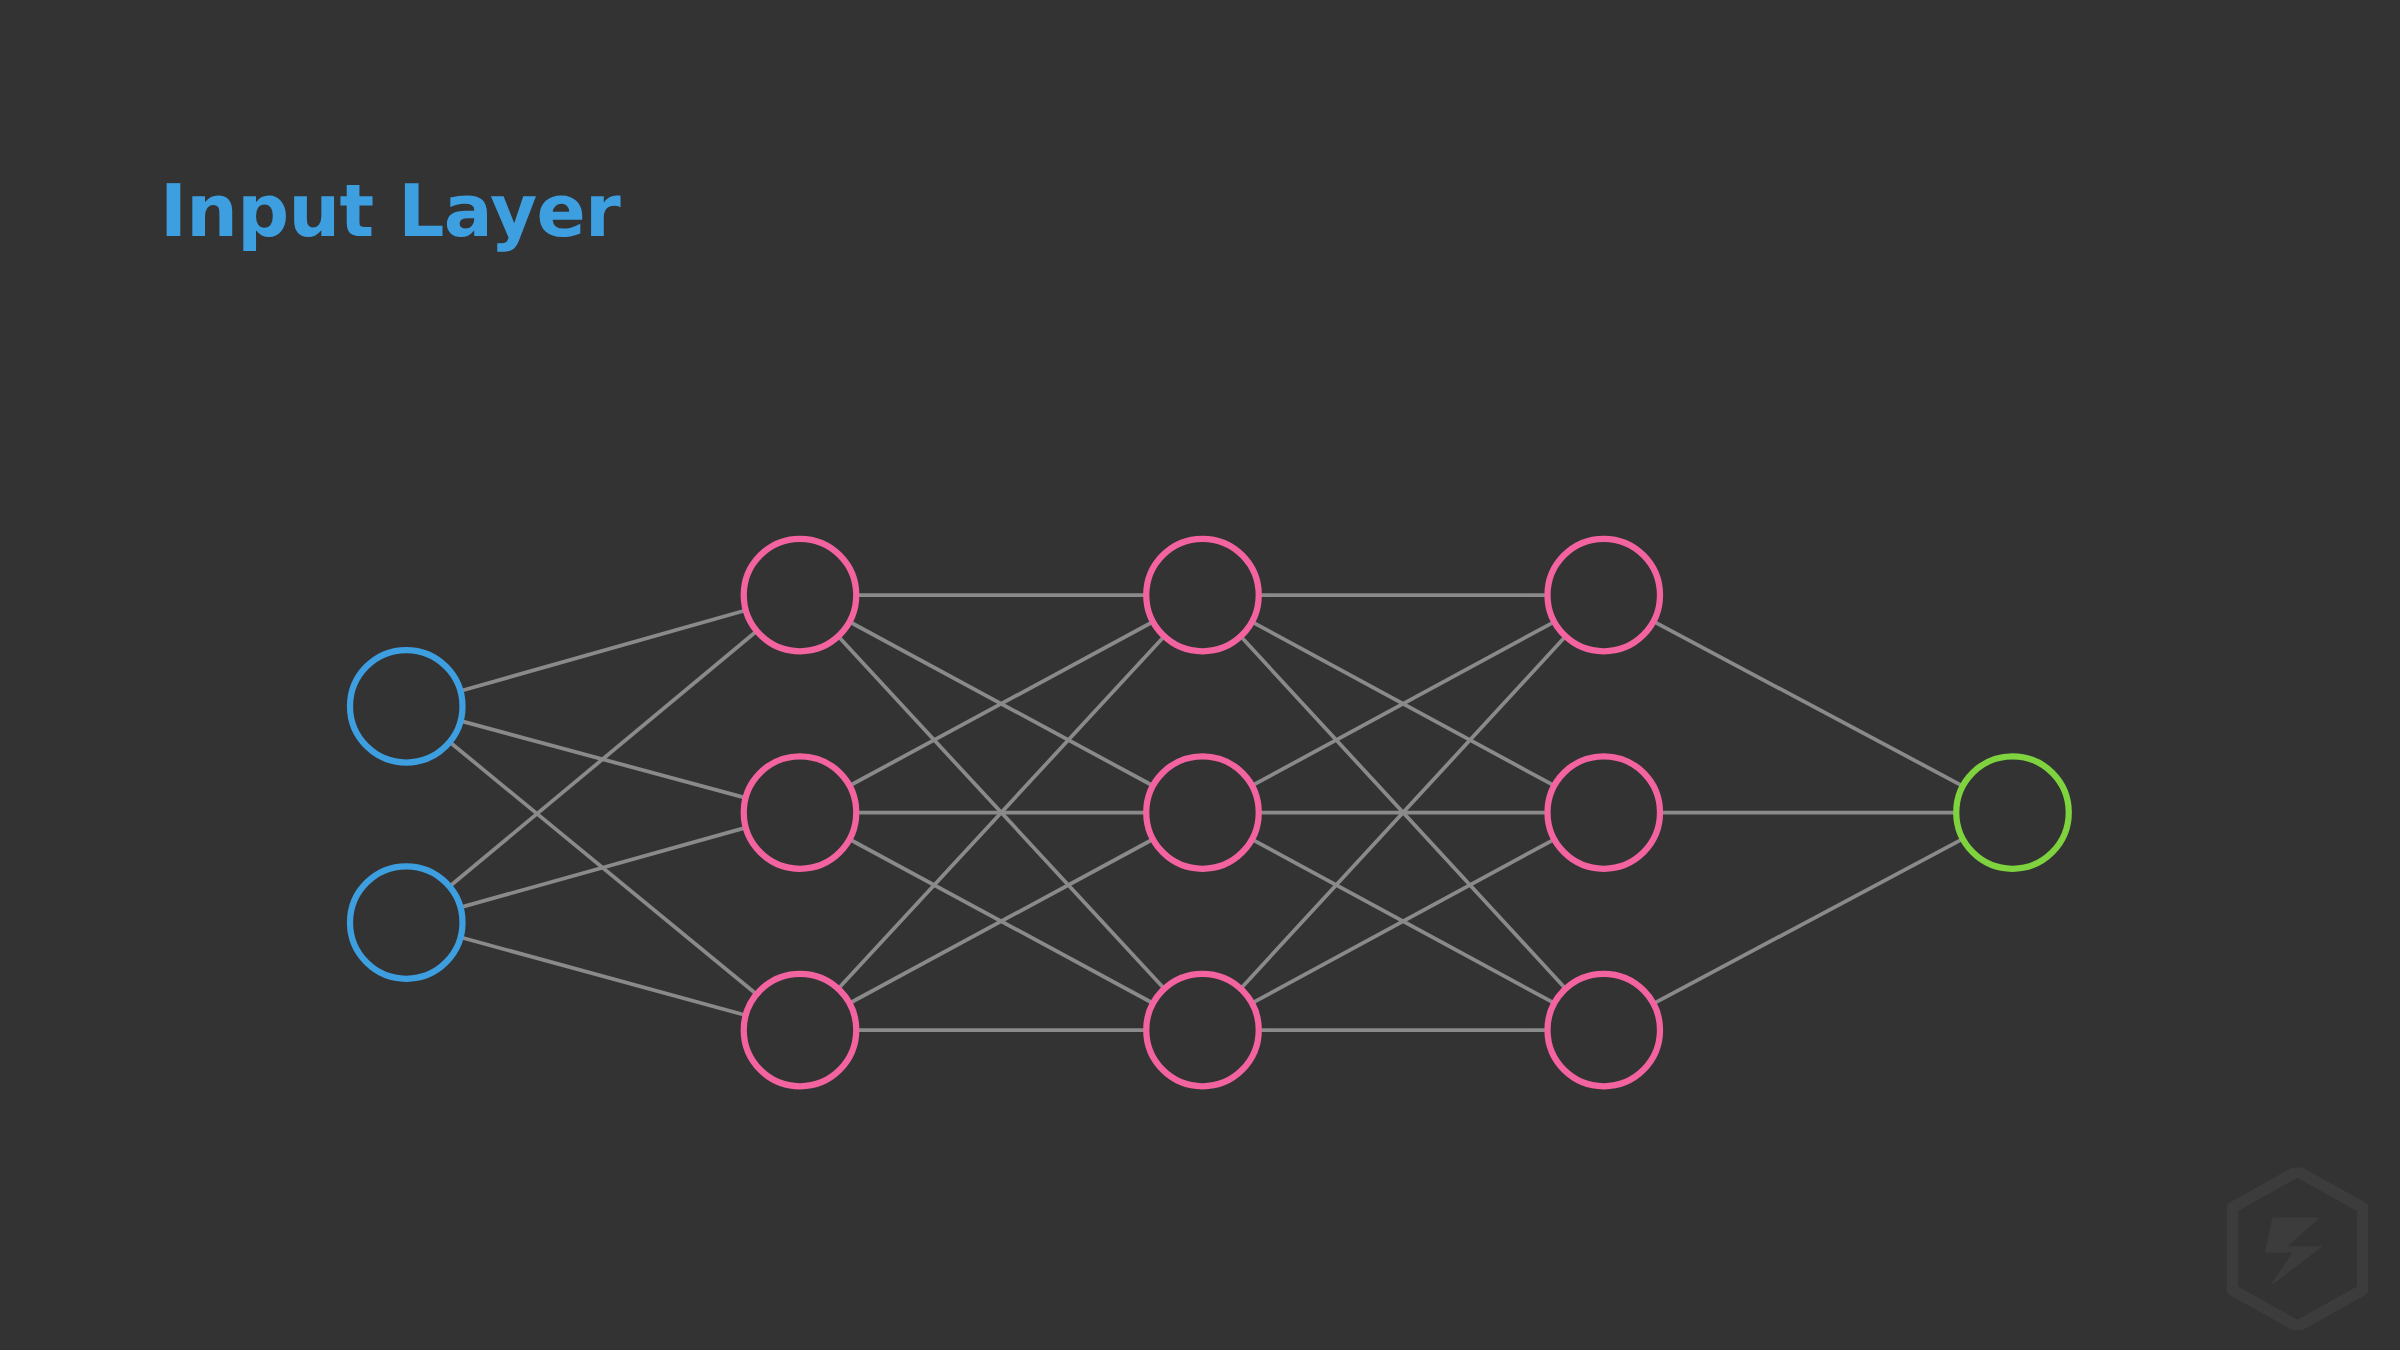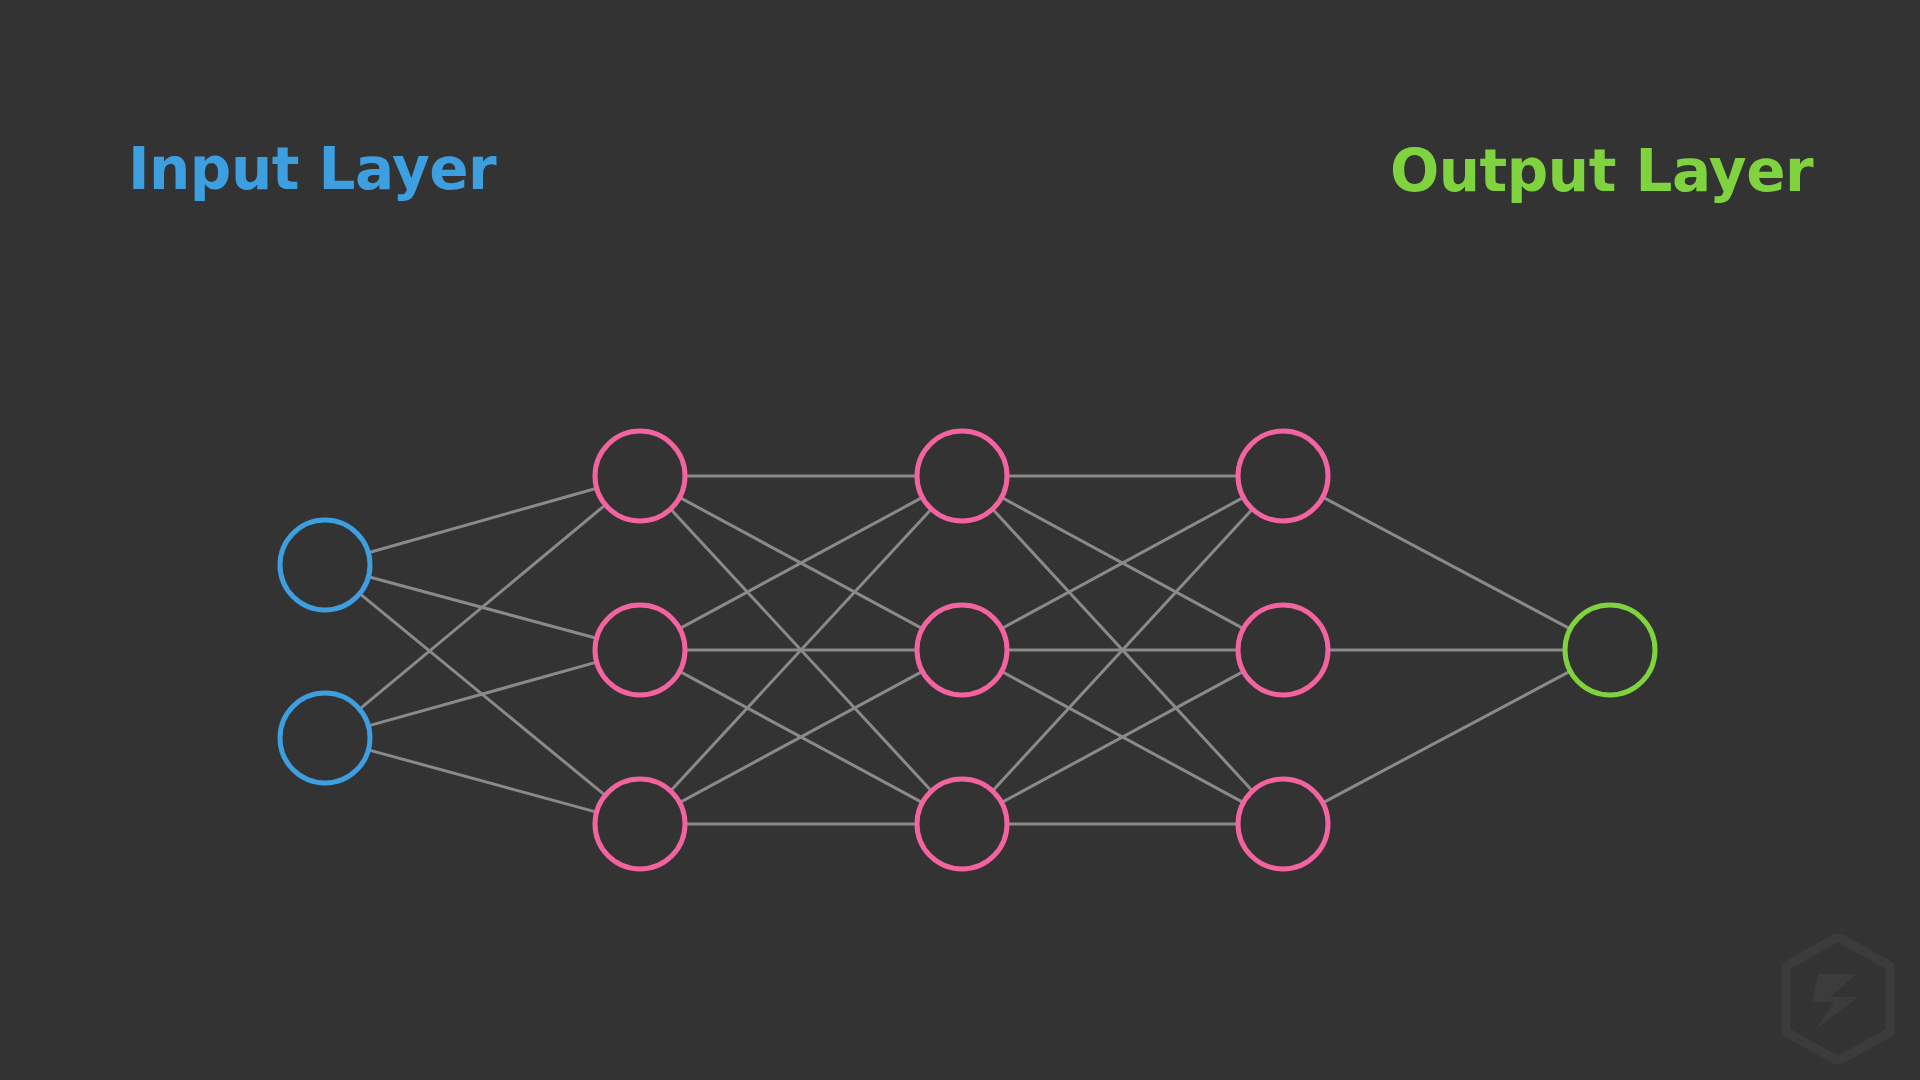--- a/index.html
+++ b/index.html
@@ -90,20 +90,19 @@
         <circle cx="1283" cy="476" r="45" fill="none" stroke="#f2639f" stroke-width="5"></circle>
         <circle cx="1283" cy="650" r="45" fill="none" stroke="#f2639f" stroke-width="5"></circle>
         <circle cx="1283" cy="824" r="45" fill="none" stroke="#f2639f" stroke-width="5"></circle>
         <circle cx="1610" cy="650" r="45" fill="none" stroke="#7ed33f" stroke-width="5"></circle>
       </g>
   </svg>
 
   <div class="layer-label" id="label-input">Input Layer</div>
 
 
-  <div class="layer-label" id="label-output">Output Layer</div>
 
   <svg id="watermark" viewBox="0 0 120 130" xmlns="http://www.w3.org/2000/svg">
     <path d="M60 3 L112 32 L112 98 L60 127 L8 98 L8 32 Z" fill="none" stroke="#454545" stroke-width="9" stroke-linejoin="round"></path>
     <path d="M40 40 L78 40 L52 63 L80 63 L38 95 L56 68 L34 68 Z" fill="#454545"></path>
   </svg>
 
 </div>
 
 </body></html>

